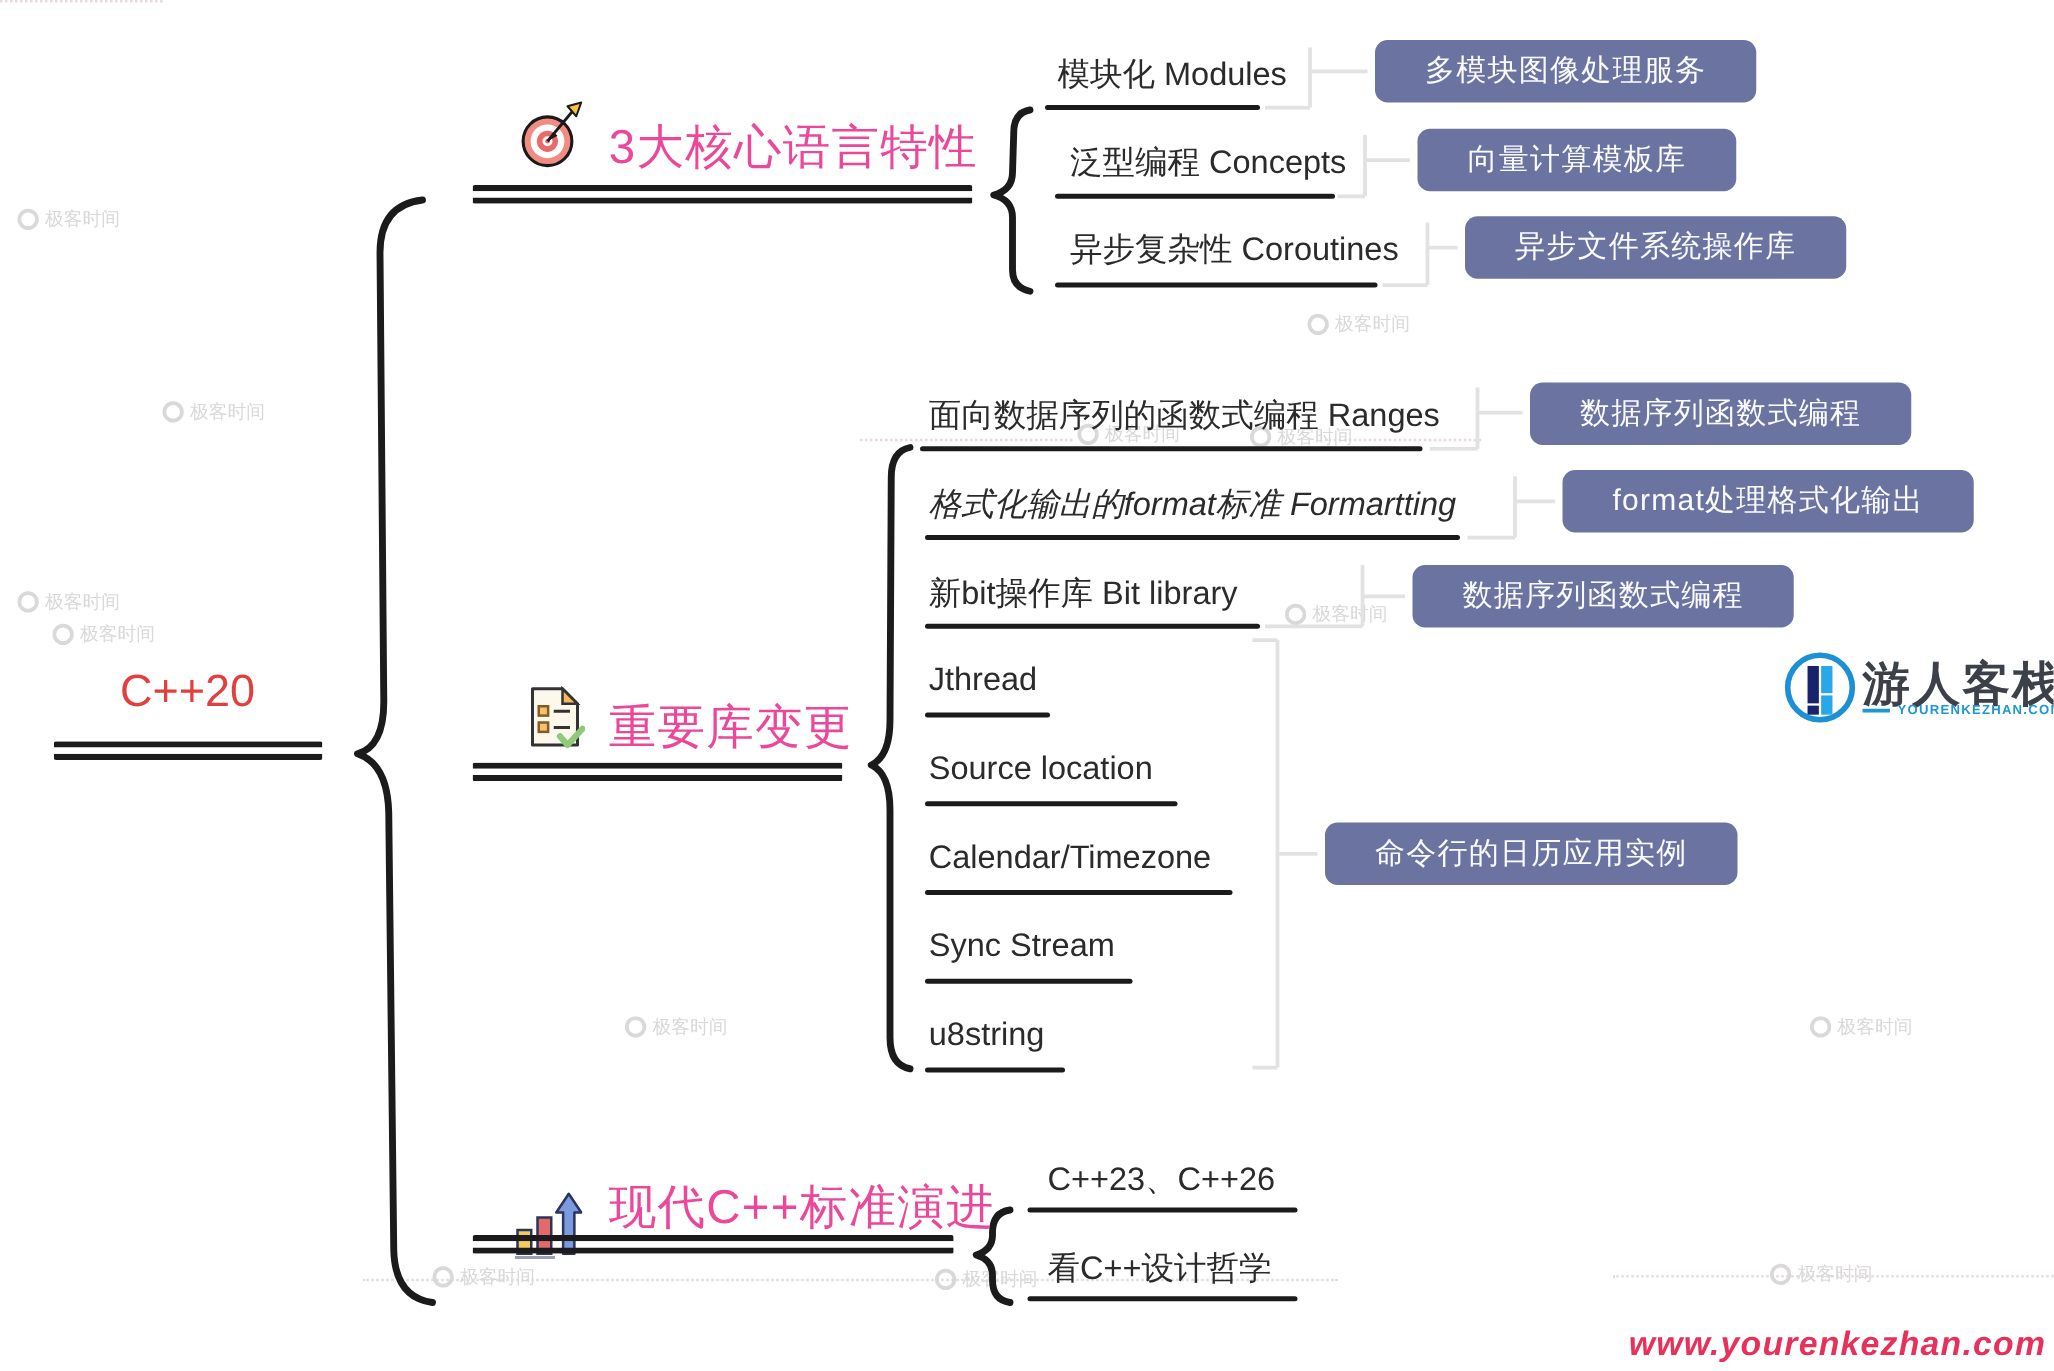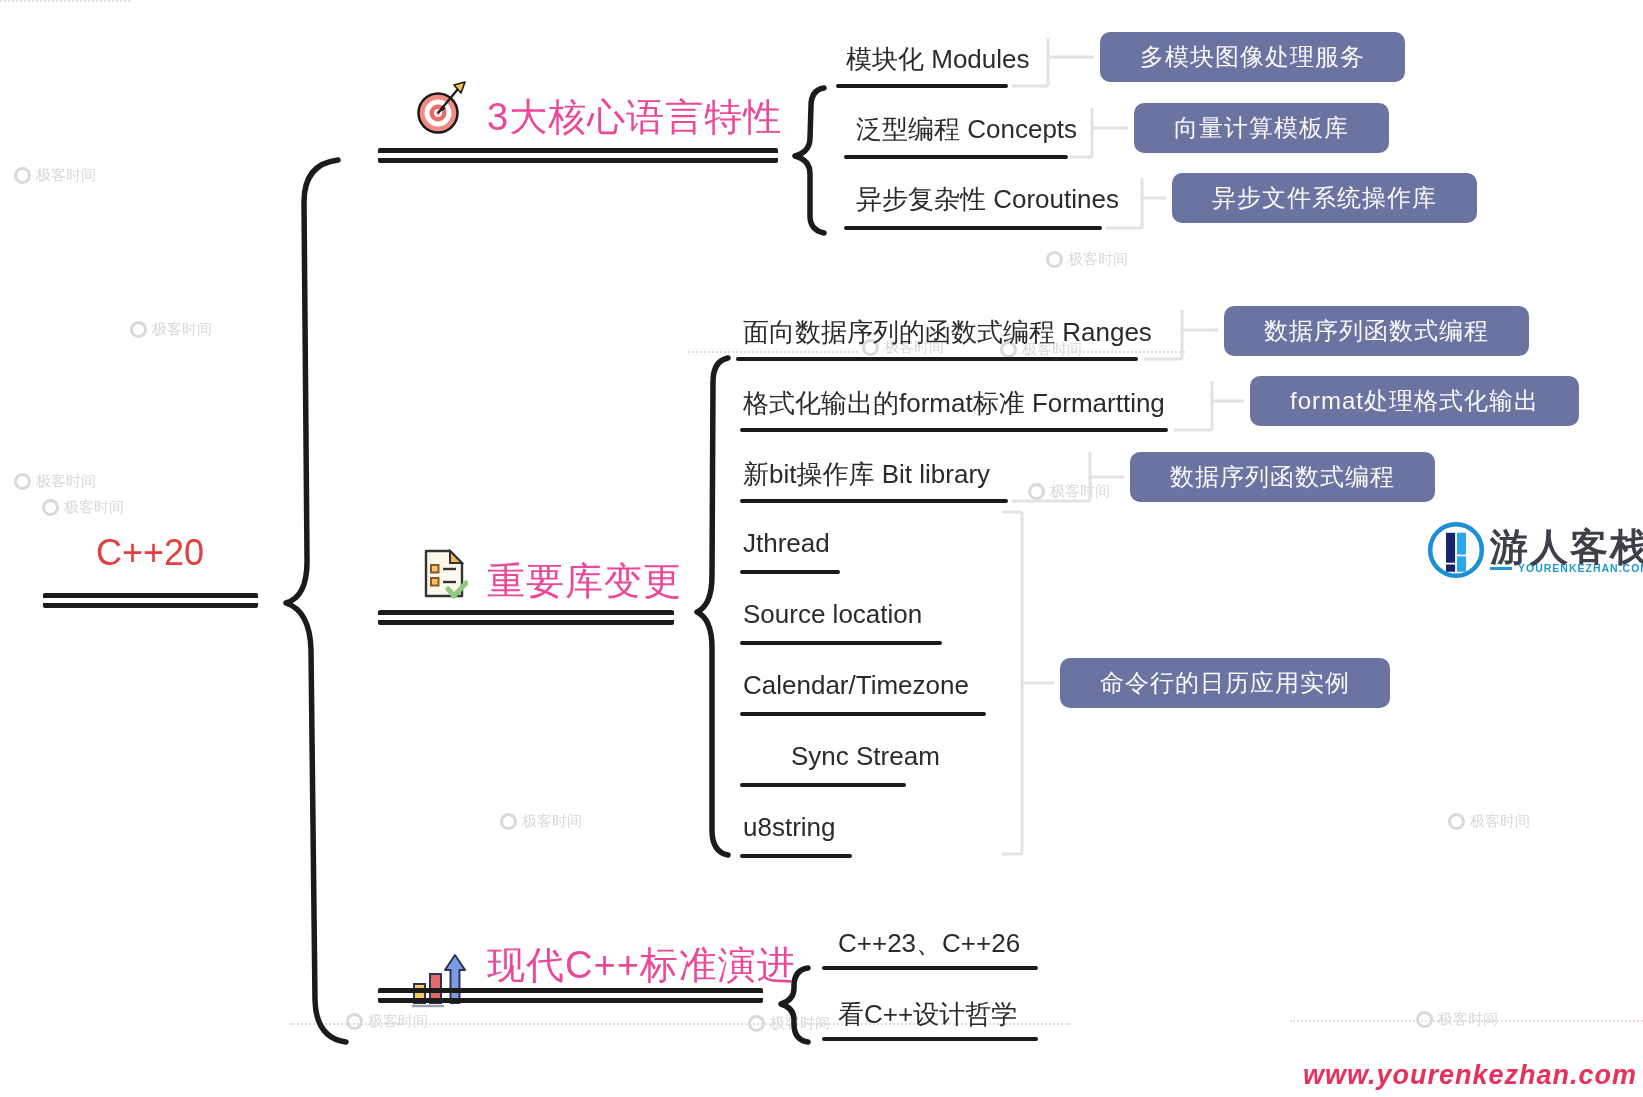--- a/index.html
+++ b/index.html
@@ -146,38 +146,38 @@
       <path d="M28 41 l6 7 l12 -13" stroke="#8fc97c" stroke-width="5" fill="none" stroke-linecap="round" stroke-linejoin="round"></path>
     </svg>
   </span>
   <div class="abs title" style="left:487px;top:556px;">重要库变更</div>
   <div class="duline" style="left:378px;top:610px;width:296px;"></div>
 
   <div class="abs label" style="left:743px;top:315px;">面向数据序列的函数式编程 Ranges</div>
   <div class="uline" style="left:736px;top:357px;width:402px;"></div>
   <div class="box" style="left:1224px;top:306px;">数据序列函数式编程</div>
 
-  <div class="abs label" style="left:743px;top:386px;">格式化输出的format标准 Formartting</div>
+  <div class="abs label" style="left:743px;top:386px;font-style:italic;">格式化输出的format标准 Formartting</div>
   <div class="uline" style="left:740px;top:428px;width:428px;"></div>
   <div class="box" style="left:1250px;top:376px;">format处理格式化输出</div>
 
   <div class="abs label" style="left:743px;top:457px;">新bit操作库 Bit library</div>
   <div class="uline" style="left:740px;top:499px;width:268px;"></div>
   <div class="box" style="left:1130px;top:452px;">数据序列函数式编程</div>
 
   <div class="abs label" style="left:743px;top:528px;">Jthread</div>
   <div class="uline" style="left:740px;top:570px;width:100px;"></div>
 
   <div class="abs label" style="left:743px;top:599px;">Source location</div>
   <div class="uline" style="left:740px;top:641px;width:202px;"></div>
 
   <div class="abs label" style="left:743px;top:670px;">Calendar/Timezone</div>
   <div class="uline" style="left:740px;top:712px;width:246px;"></div>
 
-  <div class="abs label" style="left:743px;top:741px;margin-left:48px;">Sync Stream</div>
+  <div class="abs label" style="left:743px;top:741px;">Sync Stream</div>
   <div class="uline" style="left:740px;top:783px;width:166px;"></div>
 
   <div class="abs label" style="left:743px;top:812px;">u8string</div>
   <div class="uline" style="left:740px;top:854px;width:112px;"></div>
 
   <div class="box" style="left:1060px;top:658px;">命令行的日历应用实例</div>
 
   <span class="icon" style="left:410px;top:950px;">
     <svg width="56" height="58" viewBox="0 0 56 58">
       <rect x="4" y="34" width="11" height="19" fill="#f6c95c" stroke="#2a3558" stroke-width="2"></rect>

